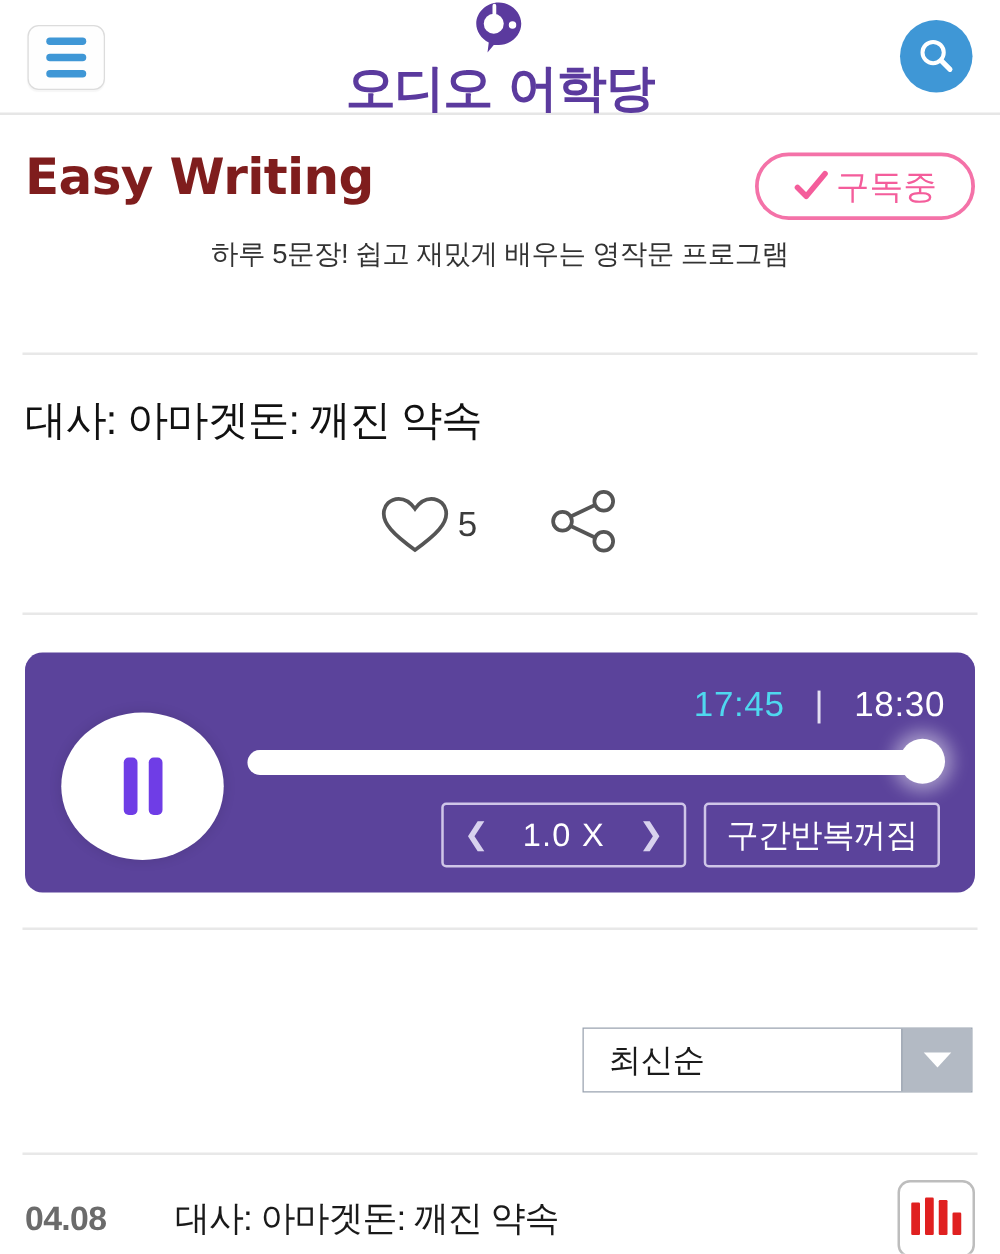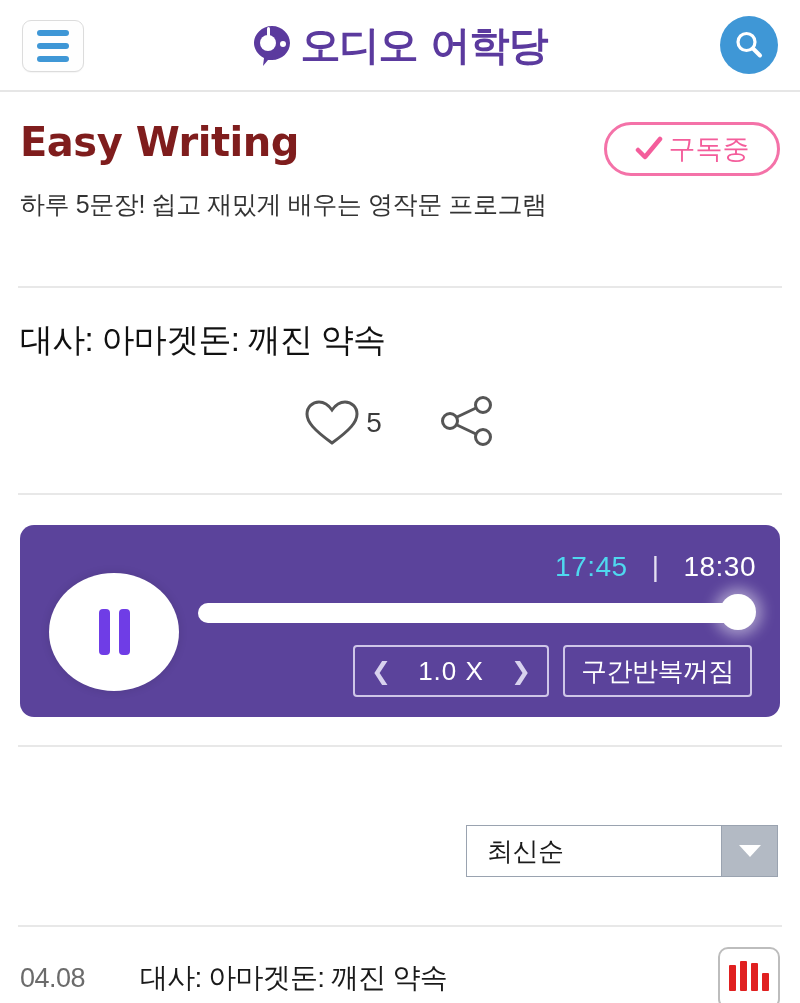--- a/index.html
+++ b/index.html
@@ -29,20 +29,21 @@
     box-shadow: 0 1px 1px rgba(0,0,0,0.04);
   }
   .hamburger i { display:block; width: 32px; height: 6px; background:#3f97d6; border-radius: 3px; }
 
   .brand {
     position: absolute; left: 0; right: 0; top: 50%;
     transform: translateY(-50%);
     text-align: center;
     display: flex; align-items: center; justify-content: center; gap: 8px;
     pointer-events: none;
+    flex-direction: column;
   }
   .brand-mark { width: 40px; height: 44px; display:block; }
   .brand-text {
     font-family: "DejaVu Sans", "Liberation Sans", sans-serif;
     font-size: 40px; font-weight: 700; color: #5b3a9e; letter-spacing: -1px;
     line-height: 1;
   }
 
   .searchbtn {
     position: absolute; right: 22px; top: 16px;
@@ -66,21 +67,21 @@
     min-width: 176px; height: 54px;
     border: 3px solid #f472a8; border-radius: 30px;
     display: flex; align-items: center; justify-content: center; gap: 6px;
     background: #fff;
   }
   .sub-badge .check { width: 28px; height: 28px; display:block; }
   .sub-badge .lbl { font-size: 27px; color: #f45d9b; font-weight: 400; line-height:1; }
 
   .prog-desc {
     margin-top: 24px;
-    font-size: 25px; color: #333; line-height: 1.35; letter-spacing: -0.4px;
+    font-size: 22px; color: #333; line-height: 1.35; letter-spacing: -0.4px; text-align: center;
   }
 
   .divider { height: 2px; background: #e8e8e8; margin: 0 18px; }
   .d1 { margin-top: 64px; }
 
   
   .ep-title {
     padding: 32px 20px 0 20px;
     font-size: 33px; color: #111; letter-spacing: -0.7px; line-height: 1.2;
   }
@@ -187,21 +188,21 @@
   }
 
   .d4 { margin-top: 48px; }
 
   
   .row {
     display: flex; align-items: center;
     height: 102px; padding: 0 20px;
     position: relative;
   }
-  .row .date { font-size: 27px; color: #6b6b6b; letter-spacing: -0.5px; width: 120px; }
+  .row .date { font-size: 27px; color: #6b6b6b; letter-spacing: -0.5px; width: 120px; font-weight: bold; }
   .row .name { flex: 1; font-size: 28px; color: #1a1a1a; letter-spacing: -0.8px; }
   .eqbtn {
     width: 62px; height: 62px;
     border: 2px solid #bdbdbd; border-radius: 10px;
     background: #fff;
     display: flex; align-items: flex-end; justify-content: center;
     gap: 4px; padding: 0 9px 16px 9px;
   }
   .eqbtn i { display:block; width: 7px; background: #e02020; border-radius: 1px; }
 </style>

